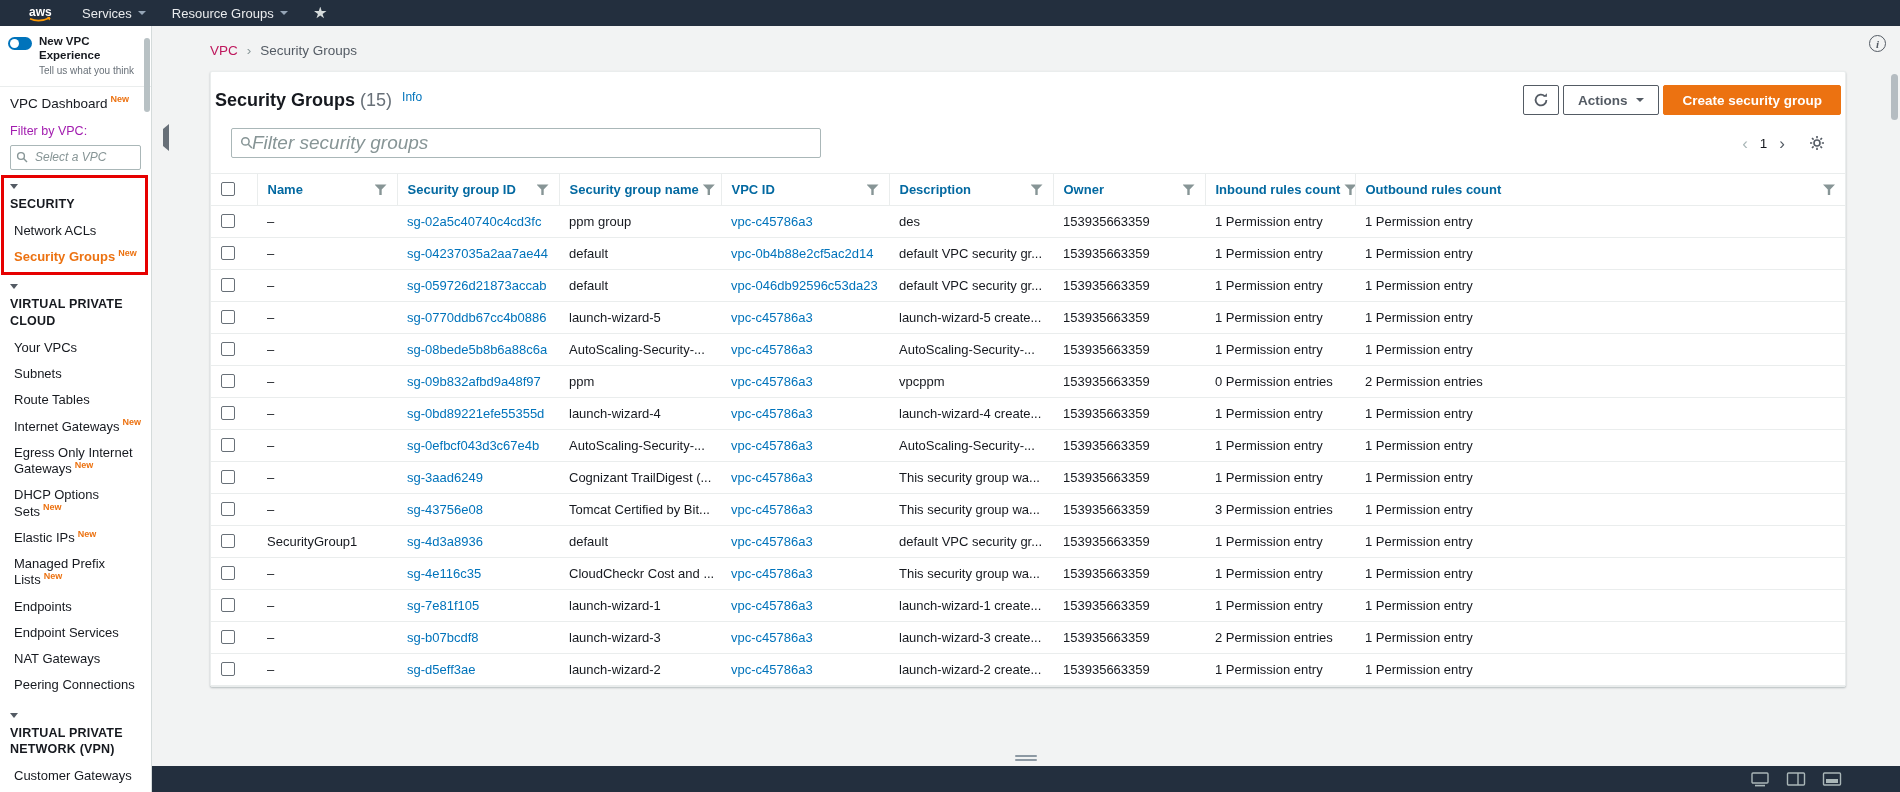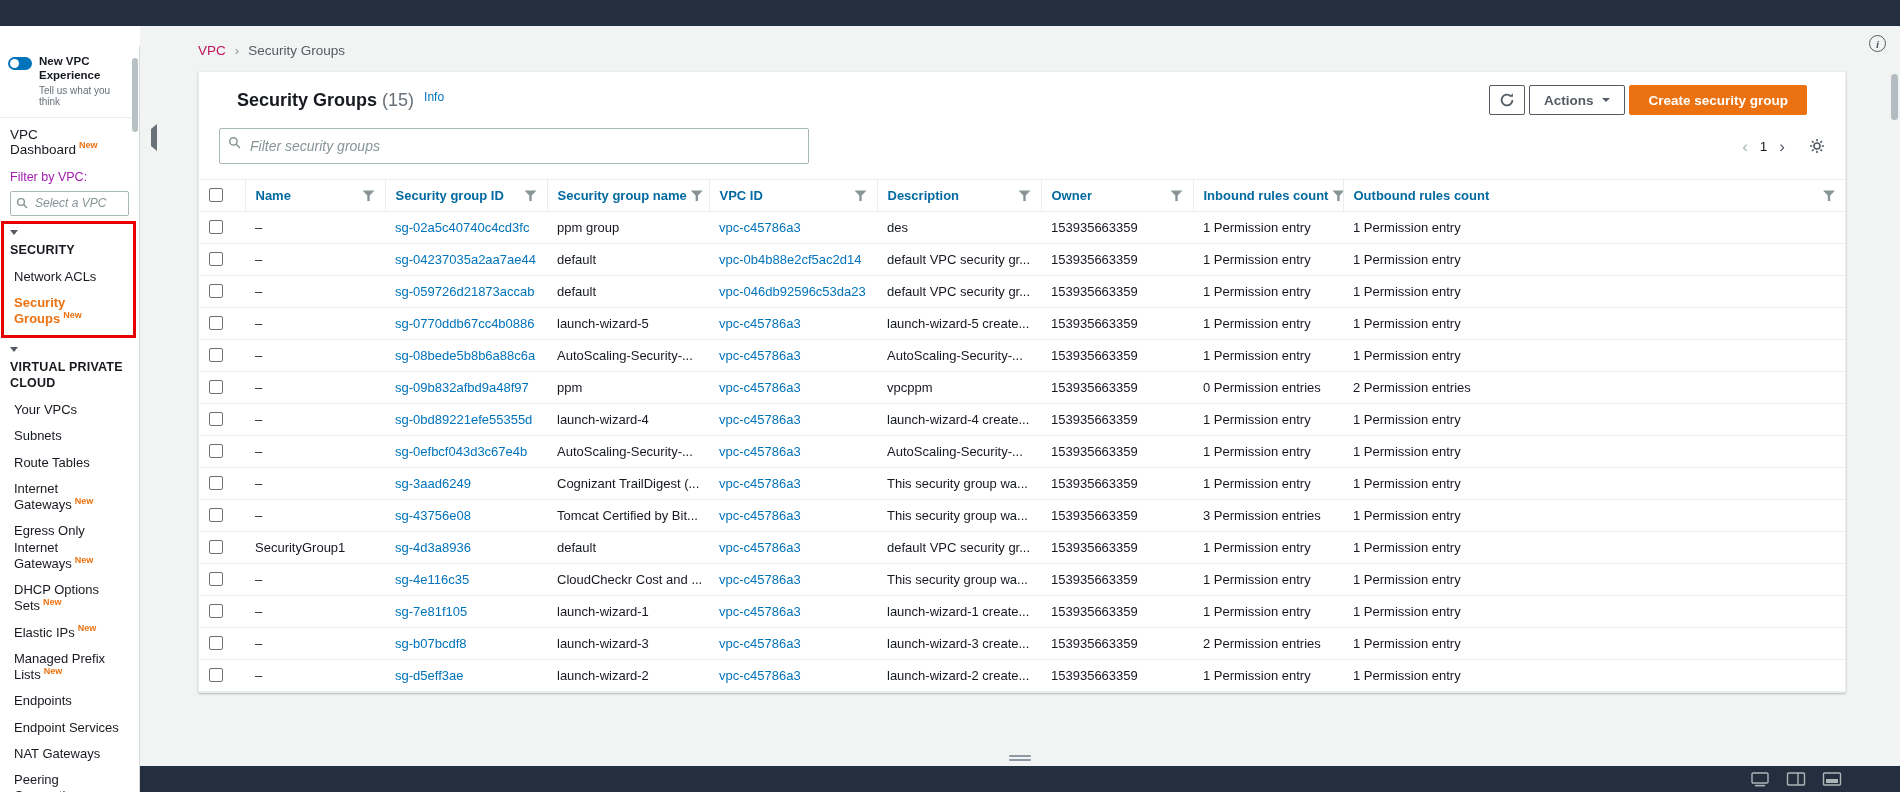--- a/index.html
+++ b/index.html
@@ -28,22 +28,22 @@
   .star {
     display: inline-block; width: 13px; height: 13px; background: #d5dbdb;
     clip-path: polygon(50% 0%, 61% 35%, 98% 35%, 68% 57%, 79% 91%, 50% 70%, 21% 91%, 32% 57%, 2% 35%, 39% 35%);
   }
 
   
   .app { display: flex; height: 766px; }
 
   
   .sidebar {
-    flex: none; width: 140px; background: #fff; border-right: 1px solid #d5dbdb;
-    position: relative; font-size: 13px; overflow: hidden; margin-top: 20px;
+    flex: none; width: 152px; background: #fff; border-right: 1px solid #d5dbdb;
+    position: relative; font-size: 13px; overflow: hidden;
   }
   .exp-block { display: flex; gap: 7px; padding: 9px 8px 10px; border-bottom: 1px solid #eaeded; align-items: flex-start; }
   .toggle { flex: none; width: 24px; height: 13px; border-radius: 8px; background: #0073bb; position: relative; margin-top: 2px; cursor: pointer; }
   .toggle::after { content: ""; position: absolute; left: 2px; top: 2px; width: 9px; height: 9px; border-radius: 50%; background: #fff; }
   .exp-title { font-size: 11.5px; font-weight: bold; color: #16191f; line-height: 1.2; }
   .exp-sub { font-size: 10px; color: #687078; margin-top: 2px; }
   .dash-item { padding: 9px 10px 0; font-size: 13.5px; cursor: pointer; }
   .filter-label { padding: 13px 10px 2px; font-size: 12.5px; color: #a21caf; }
   .vpc-search { margin: 5px 10px 0; position: relative; }
   .vpc-search input {
@@ -83,41 +83,41 @@
     font-size: 11px; font-weight: bold; font-style: italic; font-family: "Liberation Serif", serif;
     display: flex; align-items: center; justify-content: center; cursor: pointer; background: transparent;
   }
   .page-scrollbar { position: absolute; right: 2px; top: 48px; width: 7px; height: 46px; background: #b5bcc1; border-radius: 4px; cursor: pointer; }
 
   
   .card {
     margin: 13px 54px 0 58px; background: #fff; border: 1px solid #eaeded;
     box-shadow: 0 1px 2px rgba(0,28,36,.25); border-radius: 2px;
   }
-  .card-header { display: flex; align-items: center; justify-content: space-between; padding: 13px 38px 9px; }
+  .card-header { display: flex; align-items: center; justify-content: space-between; padding: 13px 4px 9px; }
   .panel-title { font-size: 18px; font-weight: bold; color: #16191f; }
   .panel-count { font-size: 18px; font-weight: normal; color: #687078; margin-left: 5px; }
   .info-link { font-size: 12px; color: #0073bb; margin-left: 10px; vertical-align: 5px; cursor: pointer; font-weight: normal; }
   .header-actions { display: flex; gap: 4px; align-items: center; }
   .btn {
     height: 30px; border-radius: 2px; font-size: 13.5px; font-weight: bold;
     display: inline-flex; align-items: center; justify-content: center;
     cursor: pointer; border: 1px solid #545b64; background: #fff; color: #545b64;
     font-family: "Liberation Sans", sans-serif;
   }
   .btn-icon { width: 36px; }
   .btn-actions { padding: 0 14px; gap: 9px; }
   .btn-actions .caret-down { border-top-color: #545b64; }
   .btn-primary { background: #ec7211; border-color: #ec7211; color: #fff; padding: 0 18px; }
 
   .filter-row { display: flex; align-items: center; justify-content: space-between; padding: 4px 20px 15px; }
   .search-wrap { position: relative; width: 590px; }
   .search-wrap input {
-    width: 100%; height: 36px; border: 1px solid #aab7b8; border-radius: 2px;
-    padding: 0 10px 0 30px; font-size: 14px; outline: none;
+    width: 100%; height: 30px; border: 1px solid #aab7b8; border-radius: 2px;
+    padding: 0 10px 0 20px; font-size: 19px; outline: none;
     font-family: "Liberation Sans", sans-serif;
   }
   .mag2 { position: absolute; left: 9px; top: 8px; }
   .right-controls { display: flex; align-items: center; }
   .pg-btn { font-size: 17px; color: #aab7b8; cursor: pointer; padding: 0 6px; line-height: 1; }
   .pg-btn.pg-next { color: #545b64; }
   .pg-num { font-size: 13.5px; color: #16191f; padding: 0 6px; cursor: pointer; }
   .gear-btn { margin-left: 18px; cursor: pointer; display: flex; }
 
   
@@ -154,20 +154,40 @@
     position: absolute; left: 0; right: 0; bottom: 0; height: 26px; background: #232f3e;
     display: flex; align-items: center; justify-content: flex-end; gap: 16px; padding-right: 58px;
     color: #aab7b8;
   }
   .f-icon { cursor: pointer; display: flex; }
 </style>
 </head>
 <body>
 
 <header class="topnav">
+  <div class="nav-left">
+    <div class="nav-item">
+      <svg width="30" height="19" viewBox="0 0 30 19">
+        <text x="3" y="12" fill="#ffffff" font-size="12" font-weight="bold" font-family="Liberation Sans, sans-serif">aws</text>
+        <path d="M4 14.8 Q 13 19 24 13.8" stroke="#ff9900" stroke-width="1.6" fill="none"></path>
+        <path d="M24 13.8 l-2.6 -0.4 M24 13.8 l-1 2.3" stroke="#ff9900" stroke-width="1.2" fill="none"></path>
+      </svg>
+    </div>
+    <div class="nav-item">
+      <span>Services</span>
+      <span class="caret-down"></span>
+    </div>
+    <div class="nav-item">
+      <span>Resource Groups</span>
+      <span class="caret-down"></span>
+    </div>
+    <div class="nav-item">
+      <span class="star"></span>
+    </div>
+  </div>
 </header>
 
 <div class="app">
 
   <nav class="sidebar">
     <div class="exp-block">
       <span class="toggle"></span>
       <div>
         <div class="exp-title">New VPC Experience</div>
         <div class="exp-sub">Tell us what you think</div>

